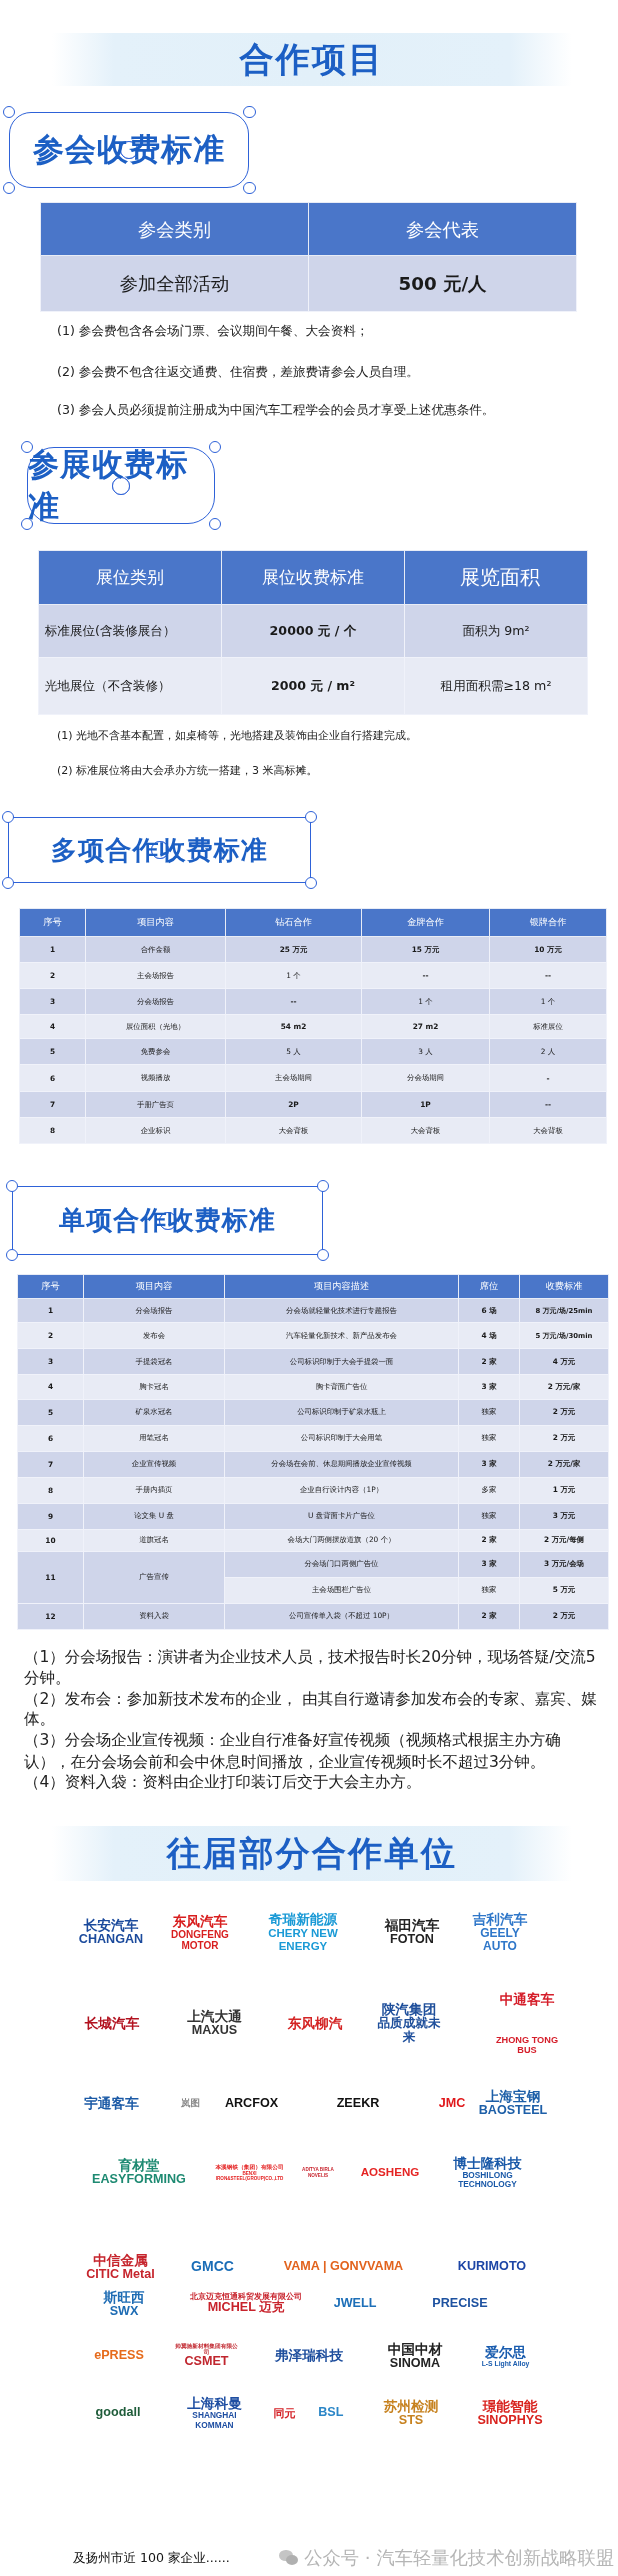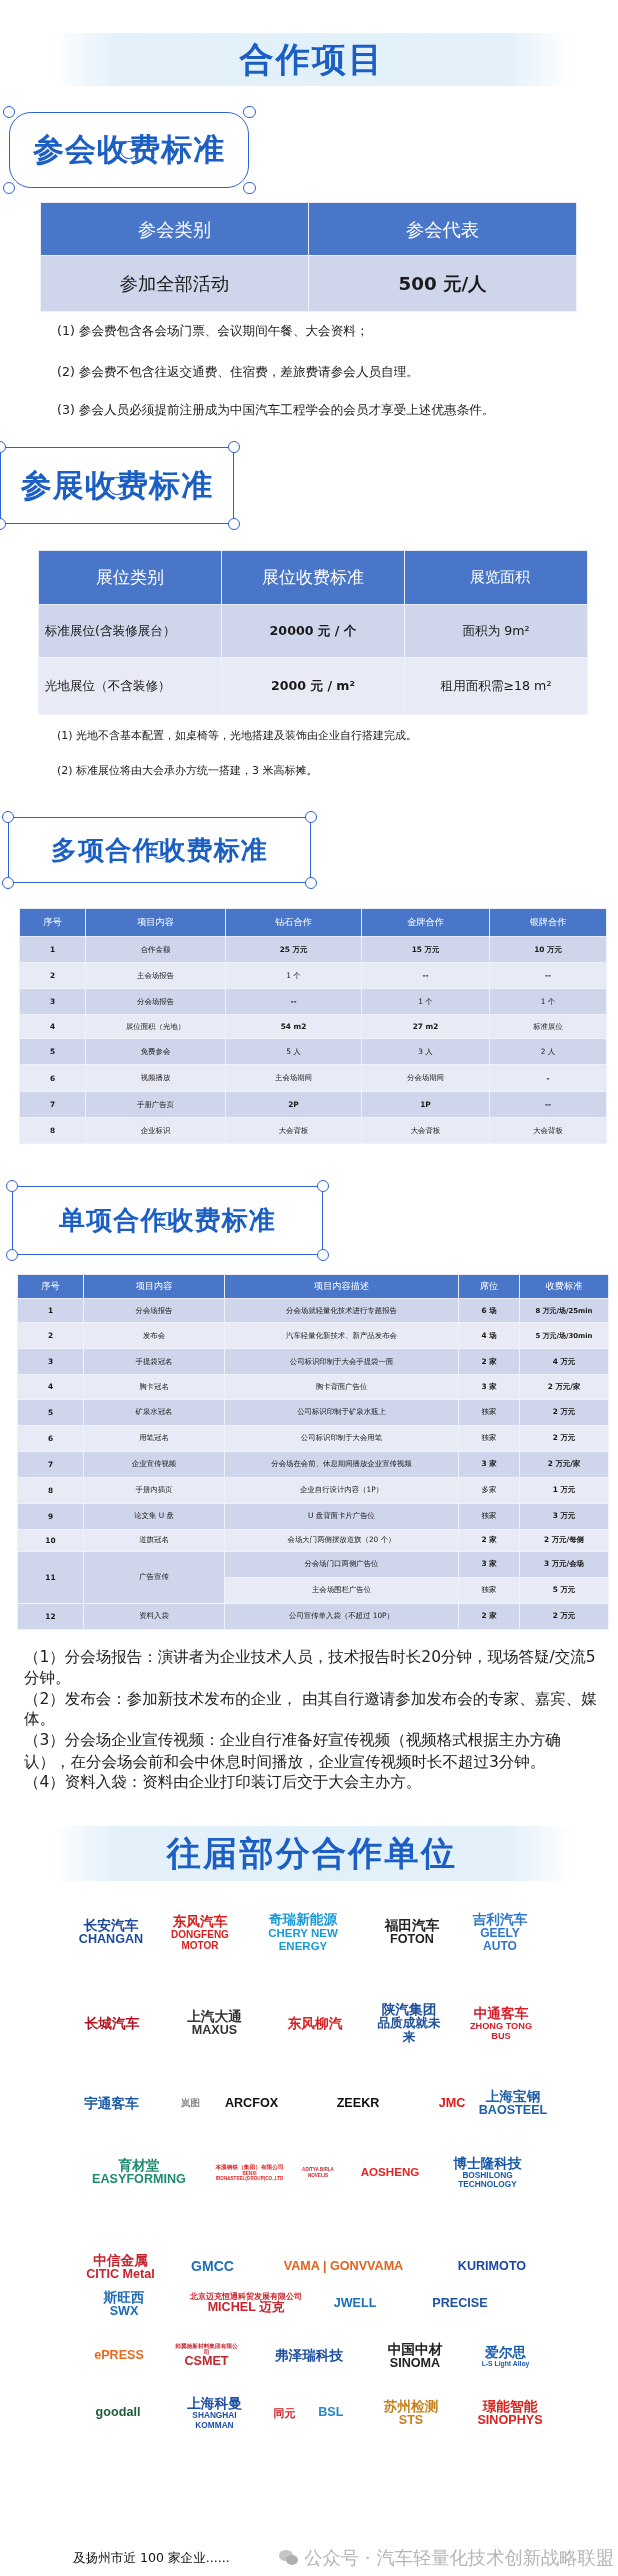--- a/index.html
+++ b/index.html
@@ -49,39 +49,39 @@
     <td style="font-size:18.3px;">参加全部活动</td>
     <td style="font-size:18.3px;font-weight:bold;">500 元/人</td>
   </tr>
 </tbody>
   </table>
 
 <div class="note" style="left:57px;top:323px;font-size:12.6px;">(1) 参会费包含各会场门票、会议期间午餐、大会资料；</div>
 <div class="note" style="left:57px;top:364px;font-size:12.6px;">(2) 参会费不包含往返交通费、住宿费，差旅费请参会人员自理。</div>
 <div class="note" style="left:57px;top:402px;font-size:12.6px;">(3) 参会人员必须提前注册成为中国汽车工程学会的会员才享受上述优惠条件。</div>
 
-<div class="abs sec-head" style="left:0;top:447px;width:234px;height:77px;">
+<div class="abs sec-head" style="left:27px;top:447px;width:188px;height:77px;border-radius:27px;">
   <span class="t" style="font-size:31px;">参展收费标准</span>
 <span class="corner" style="inset: -7.4px auto auto -7.4px;"></span>
     <span class="corner" style="inset: -7.4px -7.4px auto auto;"></span>
     <span class="corner" style="inset: auto auto -7.4px -7.4px;"></span>
     <span class="corner" style="inset: auto -7.4px -7.4px auto;"></span>
   </div>
 
 <table style="left:38px;top:550px;width:548px;">
   <colgroup>
       <col style="width:183px">
       <col style="width:183px">
       <col style="width:183px">
     </colgroup>
   <tbody>
       <tr style="height:54px;">
     <th style="font-size:17px;">展位类别</th>
     <th style="font-size:17px;">展位收费标准</th>
-    <th style="font-size:15px;padding-left:8px;">展览面积</th>
+    <th style="font-size:20px;padding-left:8px;">展览面积</th>
   </tr>
   <tr class="odd" style="height:53px;">
     <td style="font-size:12.6px;text-align:left;padding-left:5.7px;">标准展位(含装修展台）</td>
     <td style="font-size:12.6px;font-weight:bold;">20000 元 / 个</td>
     <td style="font-size:12.6px;">面积为 9m²</td>
   </tr>
   <tr class="even" style="height:57px;">
     <td style="font-size:12.6px;text-align:left;padding-left:5.7px;">光地展位（不含装修）</td>
     <td style="font-size:12.6px;font-weight:bold;">2000 元 / m²</td>
     <td style="font-size:12.6px;">租用面积需≥18 m²</td>
@@ -331,21 +331,21 @@
       <span style="font-weight: bold; font-size: 13.7px;">上汽大通</span>
       <span style="font-weight: bold; font-size: 12.6px;">MAXUS</span>
     </div>
     <div class="logo" style="left: 275px; top: 1992px; width: 80px; height: 63px; color: rgb(212, 36, 36);">
       <span style="font-weight: bold; font-size: 13.7px;">东风柳汽</span>
     </div>
     <div class="logo" style="left: 372px; top: 1992px; width: 74px; height: 63px; color: rgb(31, 79, 155);">
       <span style="font-weight: bold; font-size: 13.7px;">陕汽集团</span>
       <span style="font-weight: bold; font-size: 12.6px;">品质成就未来</span>
     </div>
-    <div class="logo" style="left: 461px; top: 1992px; width: 80px; height: 63px; color: rgb(213, 30, 42);">
+    <div class="logo" style="left: 487px; top: 1992px; width: 80px; height: 63px; color: rgb(213, 30, 42); justify-content: space-between;">
       <span style="font-weight: bold; font-size: 13.7px;">中通客车</span>
       <span style="font-weight: bold; font-size: 9.2px;">ZHONG TONG BUS</span>
     </div>
     <div class="logo" style="left: 73px; top: 2072px; width: 77px; height: 63px; color: rgb(27, 90, 166);">
       <span style="font-weight: bold; font-size: 13.7px;">宇通客车</span>
     </div>
     <div class="logo" style="left: 176px; top: 2072px; width: 29px; height: 63px; color: rgb(136, 136, 136);">
       <span style="font-weight: bold; font-size: 9.5px;">岚图</span>
     </div>
     <div class="logo" style="left: 223px; top: 2072px; width: 57px; height: 63px; color: rgb(17, 17, 17);">

